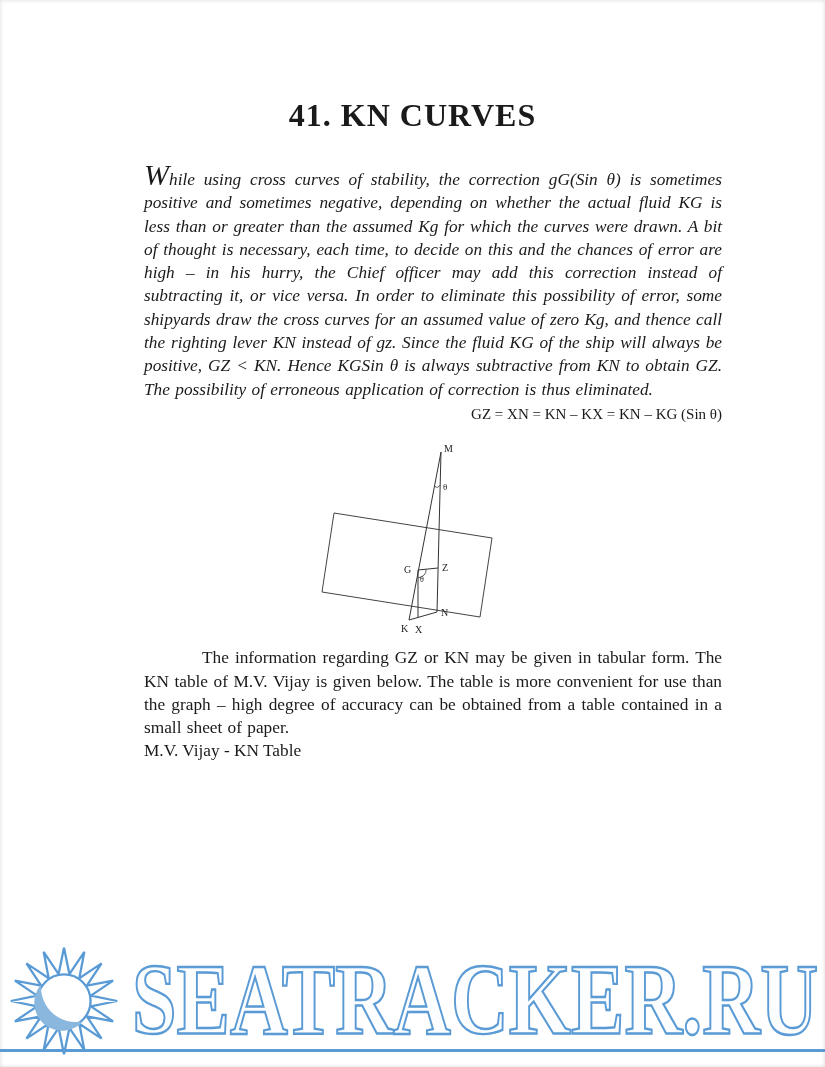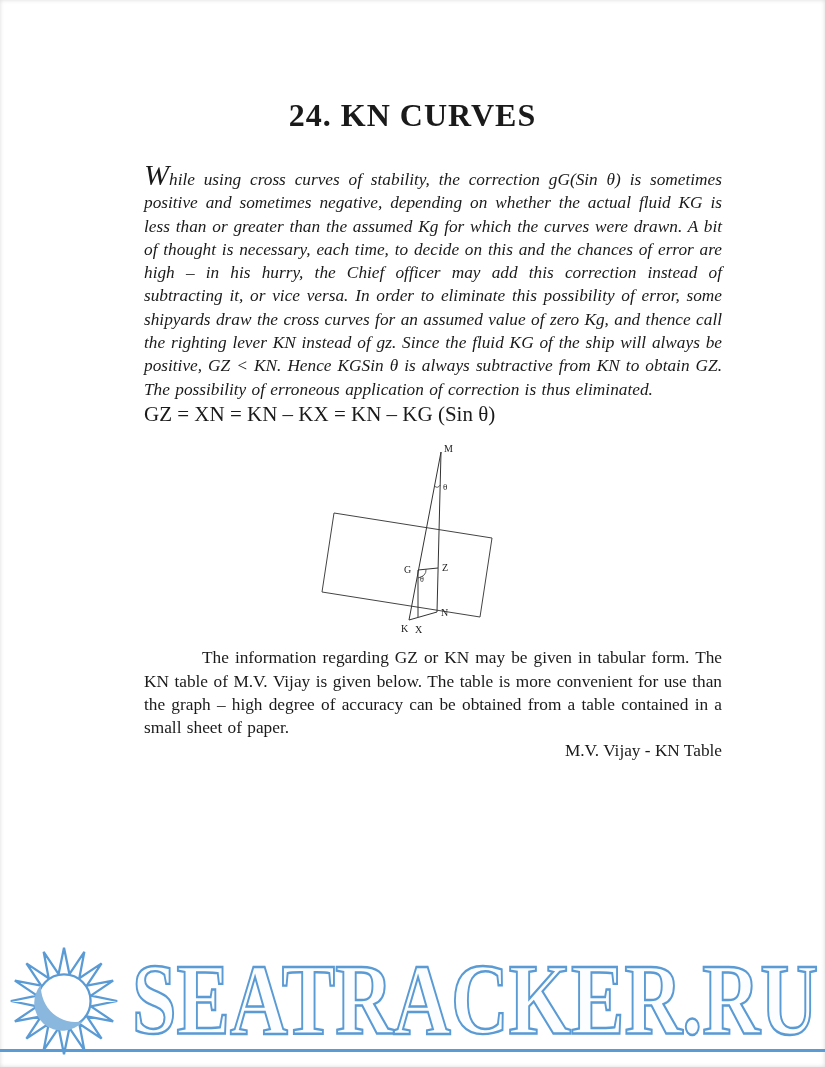--- a/index.html
+++ b/index.html
@@ -33,35 +33,35 @@
     word-spacing:1px;
   }
   .para1{margin-top:34px;font-style:italic;}
   .para2{margin-top:6px;text-indent:58px;}
   .initial{
     font-size:30px;
     line-height:0;
   }
   .formula{
     margin-top:2px;
-    text-align:left;
-    font-size:21px;
+    text-align:right;
+    font-size:15px;
     line-height:23.3px;
   }
   .diagram{
     display:block;
     margin:14px 0 0 120px;
   }
   .diagram text{
     font-family:"Liberation Serif", serif;
     fill:#222222;
   }
   .caption{
     margin-top:0;
-    text-align:right;
+    text-align:left;
     font-size:17.3px;
     line-height:23.3px;
   }
   .watermark{
     position:absolute;
     left:0;top:944px;
     width:785px;height:112px;
   }
   .wm-sun{position:absolute;left:6px;top:2px;}
   .wm-text-svg{position:absolute;left:130px;top:0px;}
@@ -69,21 +69,21 @@
     position:absolute;
     left:0;top:1049px;
     width:825px;height:3px;
   }
 </style>
 </head>
 <body>
 
 <div class="page">
 
-  <div class="title">24. KN CURVES</div>
+  <div class="title">41. KN CURVES</div>
 
   <div class="content">
 
     <p class="para para1"><span class="initial">W</span><span>hile using cross curves of stability, the correction gG(Sin θ) is sometimes positive and sometimes negative, depending on whether the actual fluid KG is less than or greater than the assumed Kg for which the curves were drawn. A bit of thought is necessary, each time, to decide on this and the chances of error are high – in his hurry, the Chief officer may add this correction instead of subtracting it, or vice versa. In order to eliminate this possibility of error, some shipyards draw the cross curves for an assumed value of zero Kg, and thence call the righting lever KN instead of gz. Since the fluid KG of the ship will always be positive, GZ &lt; KN. Hence KGSin θ is always subtractive from KN to obtain GZ. The possibility of erroneous application of correction is thus eliminated.</span></p>
 
     <div class="formula">GZ = XN = KN – KX = KN – KG (Sin θ)</div>
 
     <svg class="diagram" width="300" height="200" viewBox="0 0 300 200">
 
       <polygon points="70,73 228,98 216,177 58,152" fill="none" stroke="#444" stroke-width="1"></polygon>

